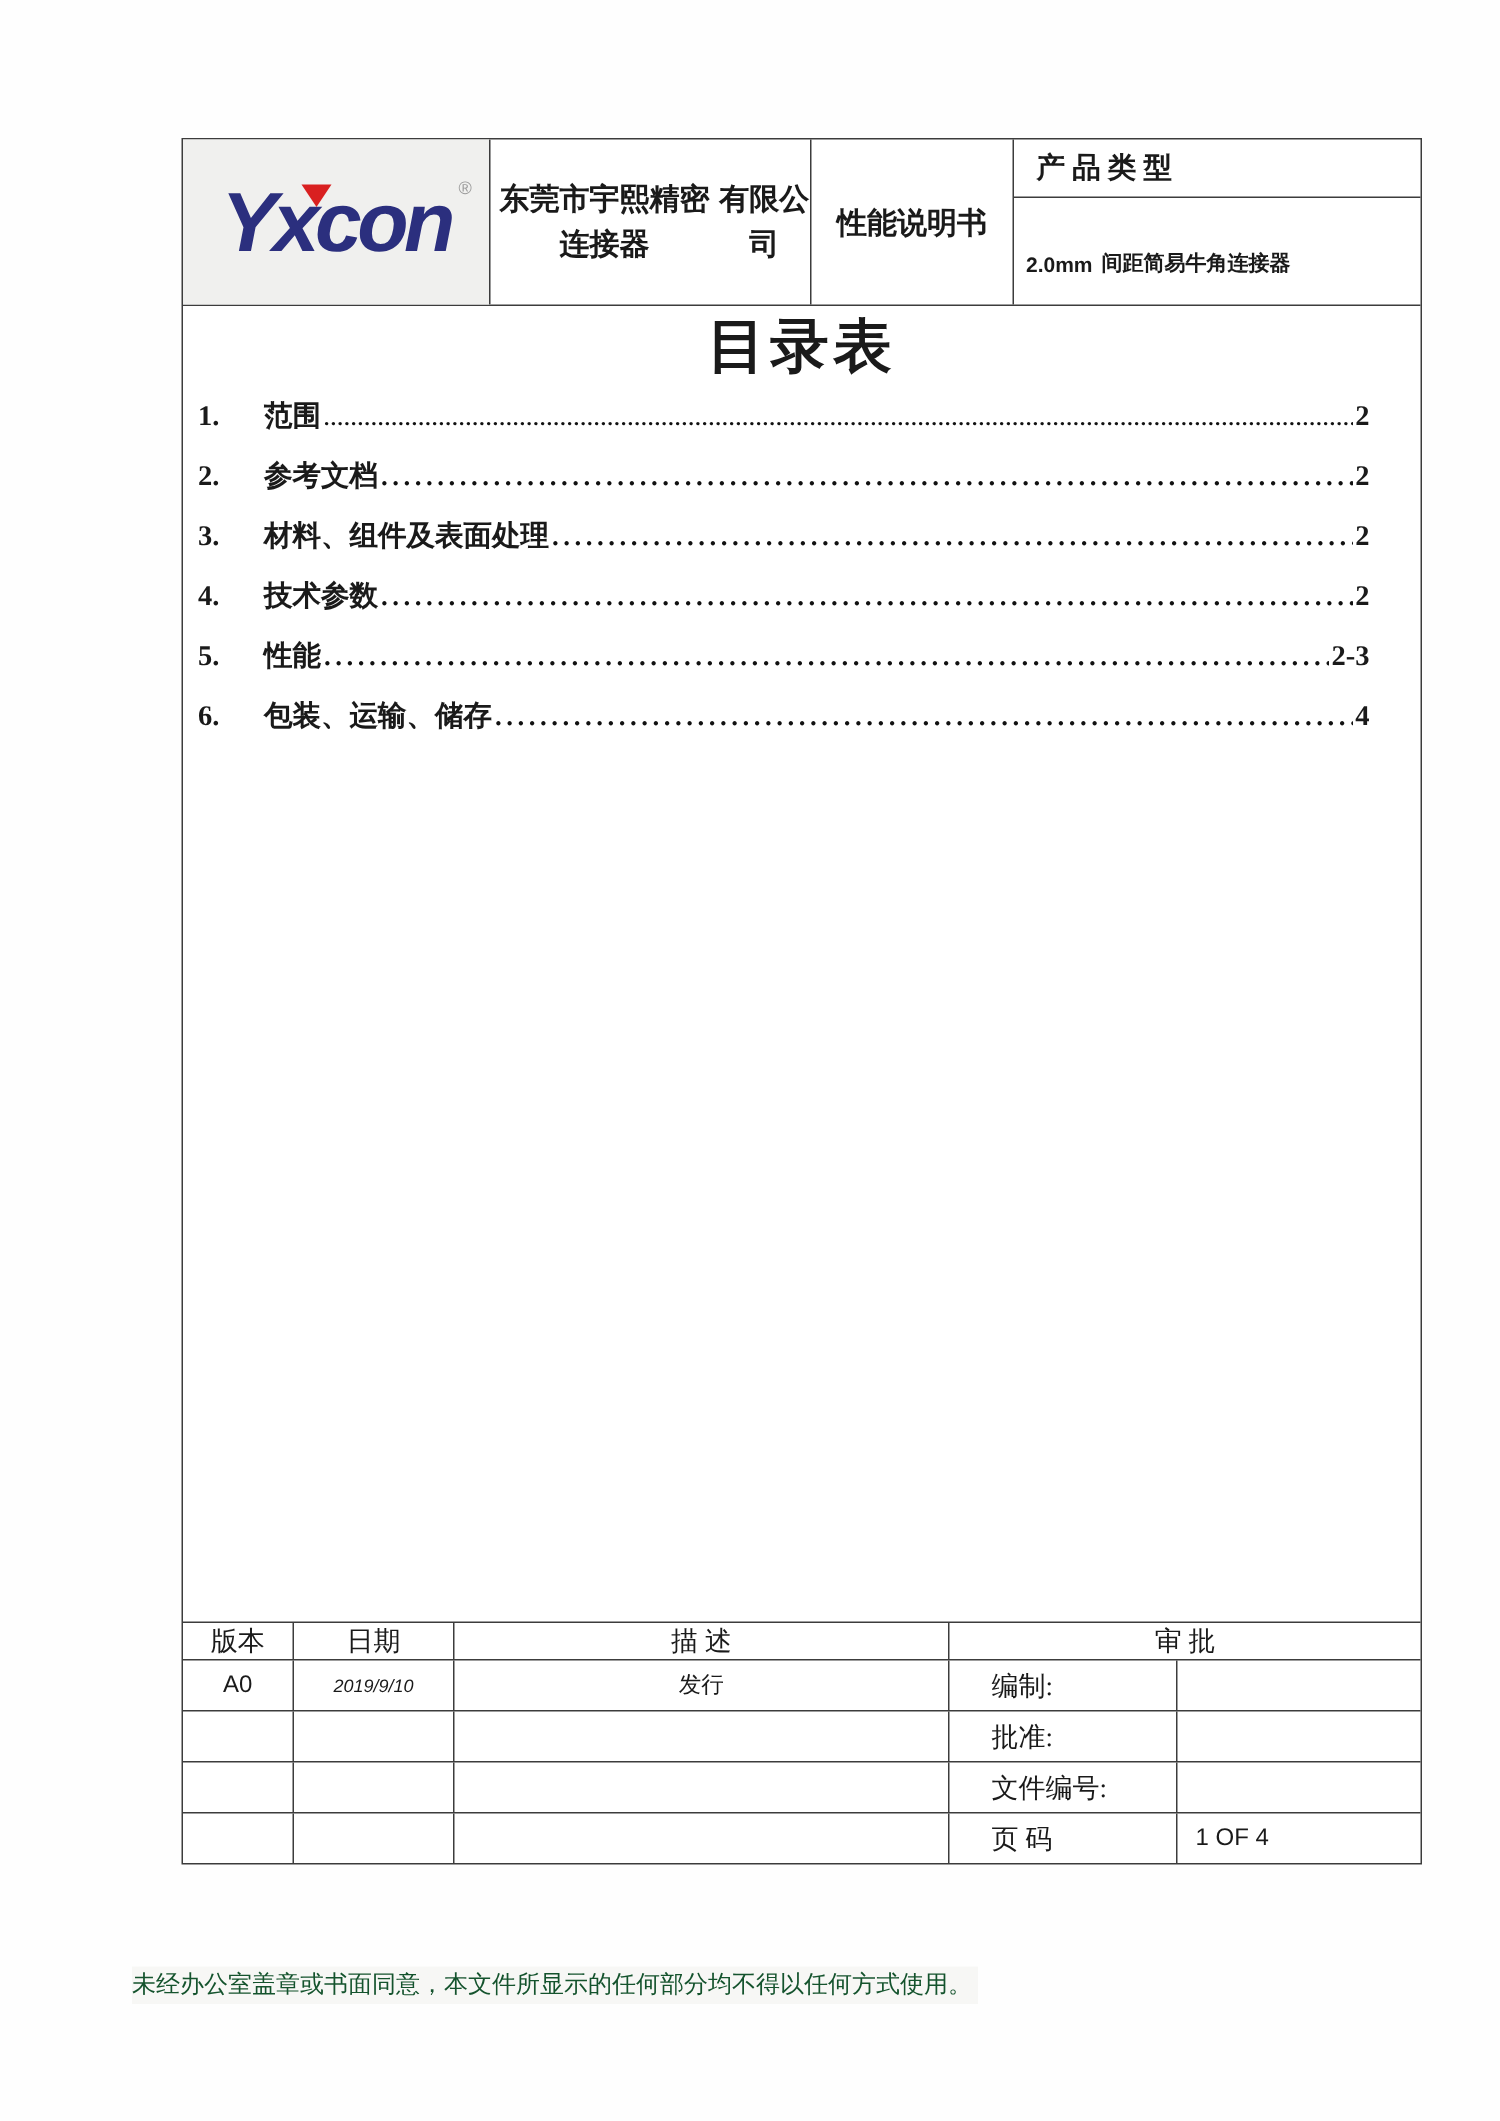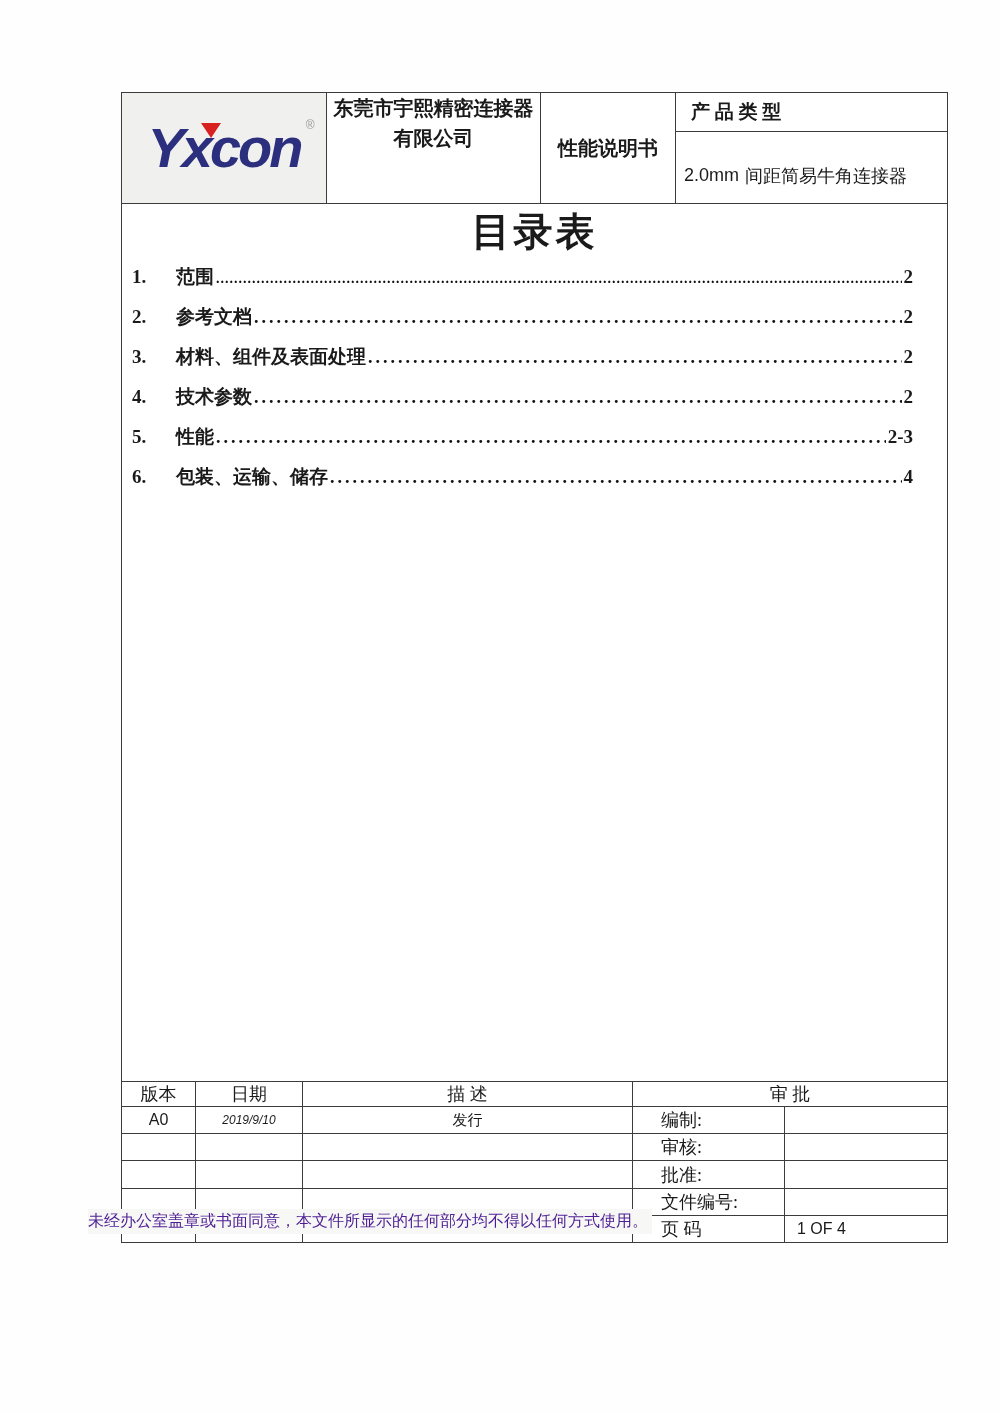--- a/index.html
+++ b/index.html
@@ -27,35 +27,35 @@
   .logo-tri {
     position:absolute; left:54px; top:3px; width:0; height:0;
     border-left:10px solid transparent; border-right:10px solid transparent;
     border-top:15px solid #d92020;
   }
   .logo-reg {
     position:absolute; right:-14px; top:-2px; font-size:12px; color:#9a9a9a;
     font-family:"Liberation Sans", sans-serif; font-style:normal;
   }
   .h-company {
-    width:214px; display:flex; flex-direction:column; align-items:center; justify-content:flex-start;
+    width:214px; display:flex; flex-direction:row; align-items:center; justify-content:center;
     font-weight:bold; font-size:20px; line-height:30px; text-align:center;
   }
   .h-doctype {
     width:135px; display:flex; align-items:center; justify-content:center;
     font-weight:bold; font-size:20px;
   }
   .h-product { flex:1; display:flex; flex-direction:column; border-right:none;gap:16px; }
   .h-product-label {
     height:39px; border-bottom:1px solid #3c3c3c; display:flex; align-items:center;
     padding-left:15px; font-weight:bold; font-size:19px;
   }
   .h-product-value {
     flex:1; display:flex; align-items:center; padding-left:8px;
-    font-weight:normal; font-size:18px;
+    font-weight:bold; font-size:14px;
   }
   .h-product-value .num { font-family:"Liberation Sans", sans-serif; margin-right:6px; }
   
   .toc { height:879px; position:relative; padding-top:8px; }
   .toc-title {
     text-align:center; font-size:39px; font-weight:bold; letter-spacing:3px; line-height:40px;
   }
   .toc-list { margin-top:12px; }
   .toc-row {
     display:flex; align-items:baseline; height:40px;
@@ -86,21 +86,21 @@
   .rev-head-txt { font-size:18px; }
   .cell-version, .cell-pages { font-family:"Liberation Sans", sans-serif; font-size:16px; }
   .cell-date { font-family:"Liberation Sans", sans-serif; font-size:12px;font-style:italic; }
   .cell-desc { font-size:15px; }
   .cell-approval-label {
     justify-content:flex-start; padding-left:28px; font-size:18px;
   }
   .cell-pages-wrap { justify-content:flex-start; padding-left:12px; }
   
   .footer-note {
-    position:absolute; left:88px; top:1209px; font-size:16px; color:#4c1d95;
+    position:absolute; left:88px; top:1311px; font-size:16px; color:#14532d;
     background:#f7f7f5; padding:2px 4px 2px 0;
   }
 </style>
 </head>
 <body>
 
 <div class="page">
   <div class="outer">
 
     <div class="hdr">
@@ -186,27 +186,20 @@
       </div>
 
       <div class="rev-row">
         <div class="rc rc1 cell-version">A0</div>
         <div class="rc rc2 cell-date">2019/9/10</div>
         <div class="rc rc3 cell-desc">发行</div>
         <div class="rc rc4 cell-approval-label">编制:</div>
         <div class="rc rc5 cell-pages cell-pages-wrap"></div>
       </div>
 
-      <div class="rev-row">
-        <div class="rc rc1 cell-version"></div>
-        <div class="rc rc2 cell-date"></div>
-        <div class="rc rc3 cell-desc"></div>
-        <div class="rc rc4 cell-approval-label">审核:</div>
-        <div class="rc rc5 cell-pages cell-pages-wrap"></div>
-      </div>
 
       <div class="rev-row">
         <div class="rc rc1 cell-version"></div>
         <div class="rc rc2 cell-date"></div>
         <div class="rc rc3 cell-desc"></div>
         <div class="rc rc4 cell-approval-label">批准:</div>
         <div class="rc rc5 cell-pages cell-pages-wrap"></div>
       </div>
 
       <div class="rev-row">

